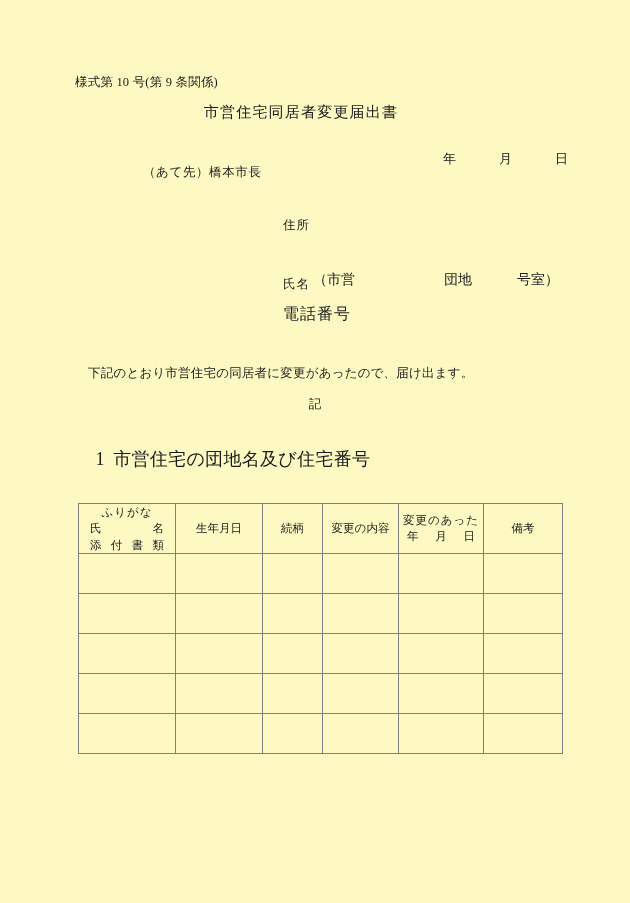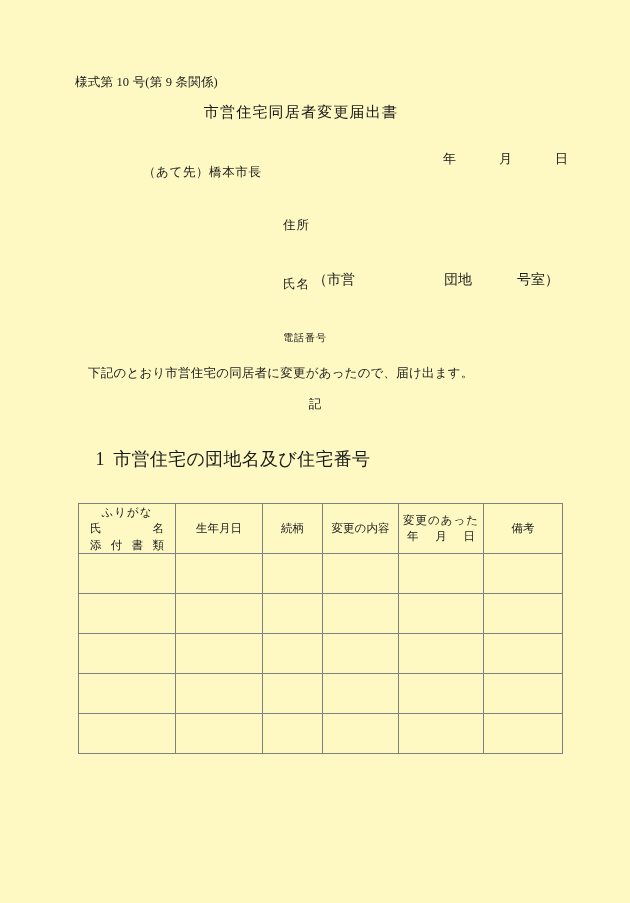--- a/index.html
+++ b/index.html
@@ -50,21 +50,21 @@
     letter-spacing: 0.6px;
     margin-left: 40px;
   }
 
   
   .lbl-jusho   { left: 283px; top: 217px; font-size: 12.5px; letter-spacing: 1px; }
   .danchi-row  { left: 299px; top: 255px; font-size: 14px; }
   .danchi-row .seg-a { display:inline-block; width: 131px; }
   .danchi-row .seg-b { display:inline-block; width: 73px; }
   .lbl-shimei  { left: 283px; top: 276px; font-size: 12.5px; letter-spacing: 1px; }
-  .lbl-tel     { left: 283px; top: 331px; font-size: 10px; letter-spacing: 1px; }
+  .lbl-tel     { left: 283px; top: 304px; font-size: 16px; letter-spacing: 1px; }
 
   
   .body-sentence {
     left: 88px; top: 365px;
     font-size: 12.5px;
     letter-spacing: 0.2px;
   }
   .ki-mark {
     left: 0; top: 396px;
     width: 630px;

